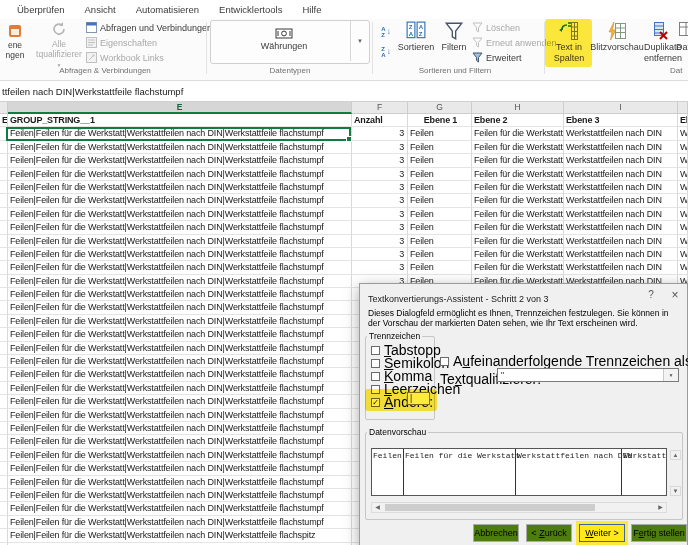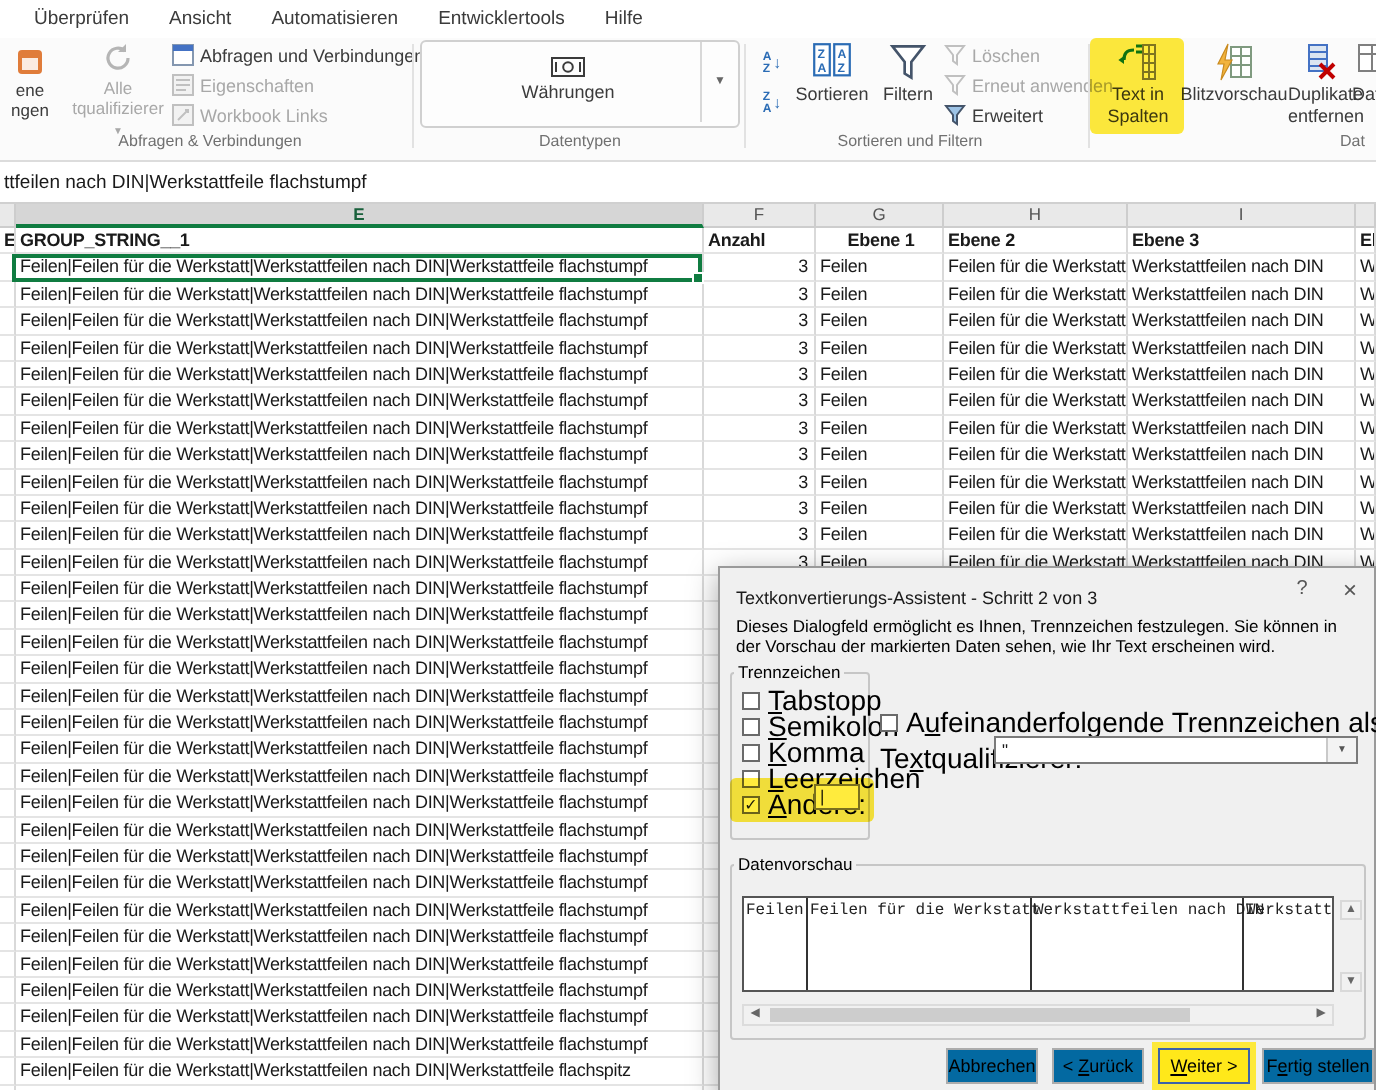--- a/index.html
+++ b/index.html
@@ -71,21 +71,21 @@
   #preview-table{position:absolute;left:11px;top:164px;width:296px;height:48px;background:#fff;
                  border:1px solid #555;box-sizing:border-box;overflow:hidden;
                  font-family:"Liberation Mono","DejaVu Sans Mono",monospace;font-size:8px;}
   .pv-line{position:absolute;top:0;width:1px;height:48px;background:#333;}
   .pv-text{position:absolute;top:2px;white-space:nowrap;overflow:hidden;color:#222;}
   .vscroll{position:absolute;left:310px;width:11px;height:10px;text-align:center;font-size:6px;color:#666;
            background:#f1f1f1;border:1px solid #d9d9d9;line-height:9px;box-sizing:border-box;}
   #hscroll{position:absolute;left:11px;top:218px;width:296px;height:11px;background:#f1f1f1;border:1px solid #dcdcdc;box-sizing:border-box;}
   #hscroll .sarrow{position:absolute;top:0;width:11px;height:9px;text-align:center;font-size:6px;line-height:9px;color:#666;}
   #hthumb{position:absolute;left:13px;top:1px;width:210px;height:7px;background:#cdcdcd;}
-  .dlg-btn{position:absolute;top:240px;height:18px;background:#0369a1;border:1px solid #acacac;
+  .dlg-btn{position:absolute;top:240px;height:18px;background:#4d7c0f;border:1px solid #acacac;
            box-sizing:border-box;text-align:center;font-size:9px;line-height:16px;color:#000;}
   .dlg-btn.default{background:#ffe81a;border:1.5px solid #3c63a8;box-shadow:0 0 0 3px rgba(255,232,26,.85);}
   u{text-decoration:underline;}
   svg{display:block;}
 </style>
 </head>
 <body>
 
 <div id="app">
 

